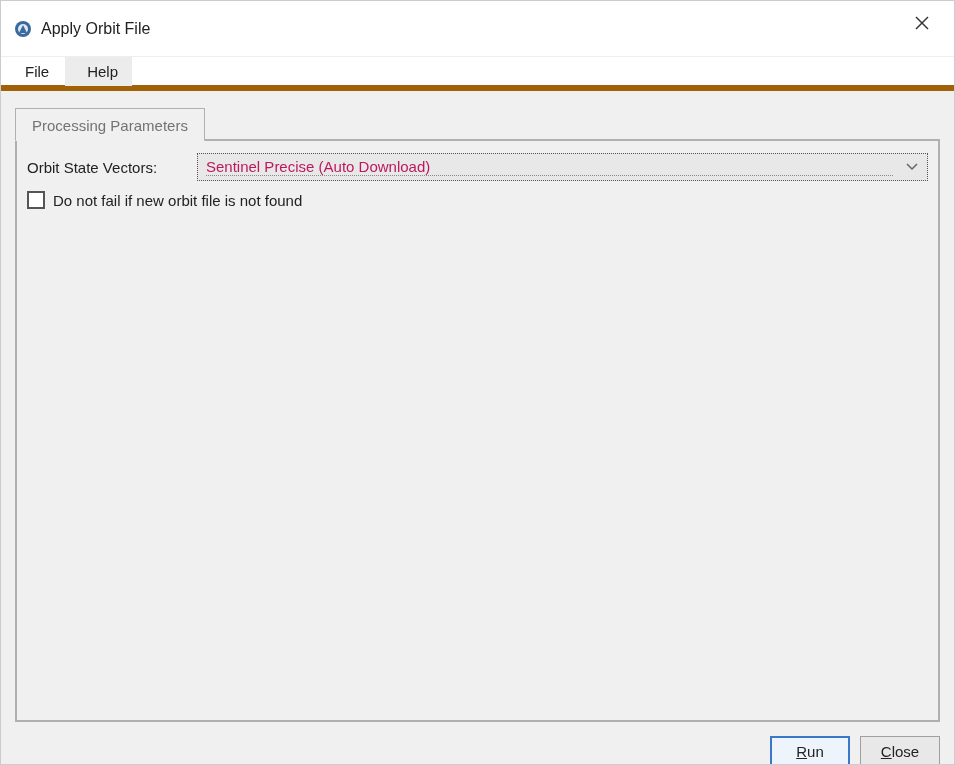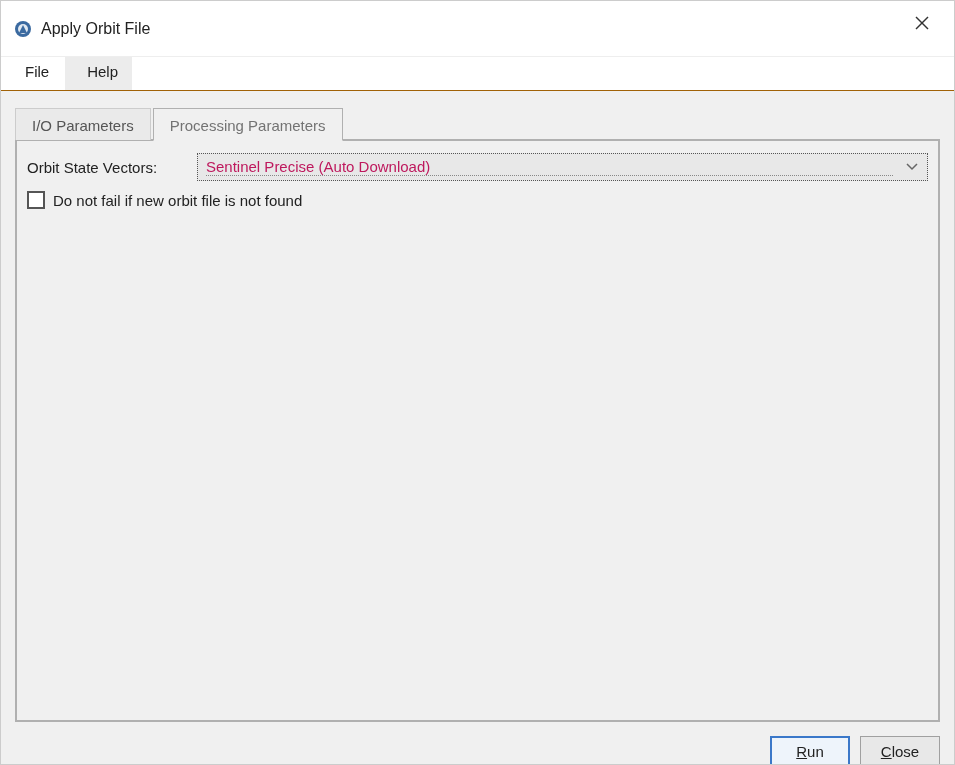--- a/index.html
+++ b/index.html
@@ -46,23 +46,24 @@
       cursor: pointer;
       width: 28px;
       height: 28px;
       display: flex;
       align-items: center;
       justify-content: center;
     }
     .menubar {
       height: 34px;
       display: flex;
+      align-items: center;
       padding: 0 10px;
       background: #fff;
-      border-bottom: 1px solid #a16207;
+      border-bottom: 6px solid #a16207;
     }
     .menu-item {
       padding: 6px 14px;
       font-size: 15px;
       color: #222;
       cursor: pointer;
       background: #f0f0f0;
       margin-right: 2px;
     }
     .menu-item:first-child {
@@ -230,21 +231,20 @@
   </span>
 </div>
 
 <div class="menubar">
   <div class="menu-item">File</div>
   <div class="menu-item help">Help</div>
 </div>
 
 <div class="content-area">
   <div class="tabs">
-    <div class="tab inactive">I/O Parameters</div>
     <div class="tab active">Processing Parameters</div>
   </div>
 
   <div class="panel">
     <div class="form-row">
       <div class="form-label">Orbit State Vectors:</div>
       <div class="combo">
         <span class="combo-text">Sentinel Precise (Auto Download)</span>
         <span class="combo-arrow">
           <svg width="12" height="8" viewBox="0 0 12 8">

